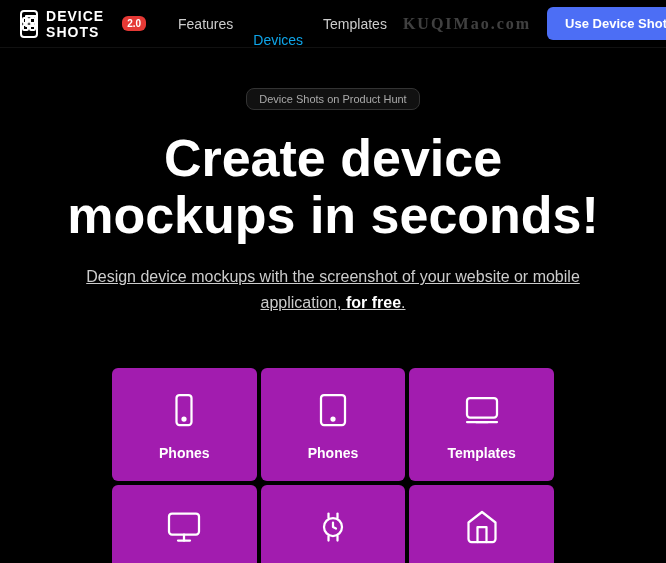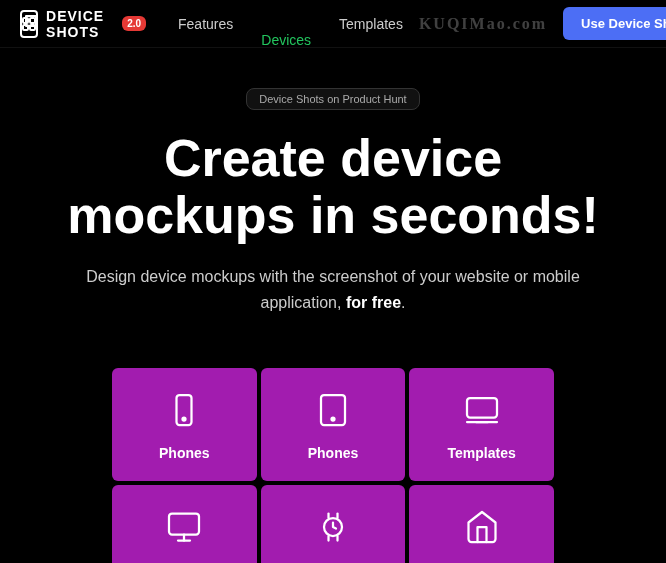--- a/index.html
+++ b/index.html
@@ -57,31 +57,31 @@
       background: #e53935;
       color: #fff;
       font-size: 10px;
       font-weight: 700;
       padding: 2px 5px;
       border-radius: 6px;
     }
     .nav-links {
       display: flex;
       align-items: center;
-      gap: 28px;
+      gap: 20px;
       flex: 1;
     }
     .nav-link {
       color: #ccc;
       font-size: 14px;
       text-decoration: none;
       cursor: pointer;
     }
     .nav-link.active {
-      color: #22c55e;
+      color: #0ea5e9;
       font-weight: 500;
       margin-top: 32px;
     }
     .watermark {
       font-size: 16px;
       font-weight: 700;
       letter-spacing: 2px;
       opacity: 0.25;
       color: #fff;
       margin: 0 16px;
@@ -120,20 +120,21 @@
       line-height: 1.1;
       margin-bottom: 20px;
       color: #fff;
     }
     .hero-subtitle {
       font-size: 16px;
       color: #ccc;
       max-width: 520px;
       margin: 0 auto 32px;
       line-height: 1.6;
+      text-decoration: underline;
     }
     .hero-subtitle strong {
       color: #fff;
       font-weight: 700;
     }
 
     
     .device-grid {
       display: grid;
       grid-template-columns: repeat(3, 1fr);

